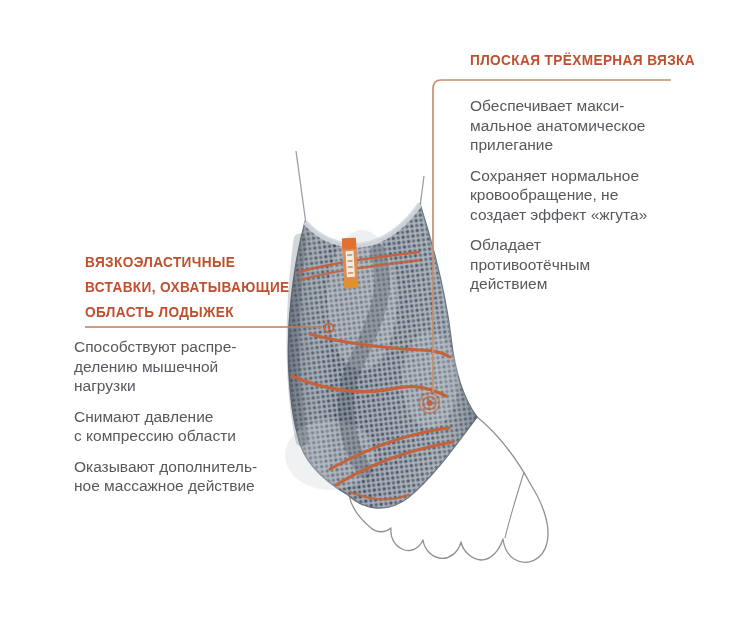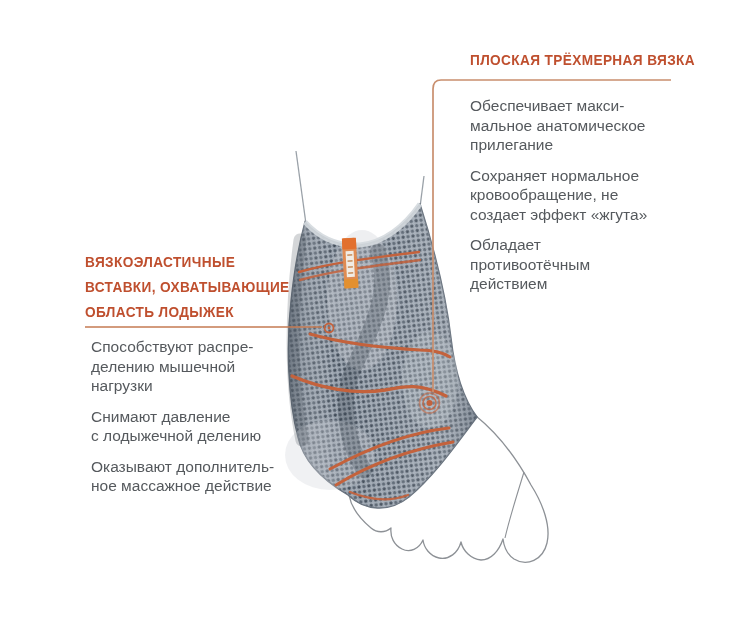--- a/index.html
+++ b/index.html
@@ -26,21 +26,21 @@
     text-transform:uppercase;
   }
   .annotation-paragraphs{position:absolute;}
   .annotation-paragraphs p{
     margin:0 0 11px 0;
     font-size:15.5px;line-height:19.5px;
     color:var(--body-text);
     white-space:pre-line;
   }
   .left-heading{left:85px;top:250px;width:230px;}
-  .left-paragraphs{left:91px;top:337px;width:245px;}
+  .left-paragraphs{left:74px;top:337px;width:245px;}
   .right-heading{left:470px;top:48px;width:260px;}
   .right-paragraphs{left:470px;top:96px;width:220px;}
 </style>
 </head>
 <body>
 
 <div class="canvas">
 
   <svg class="illustration" width="731" height="637" viewBox="0 0 731 637" xmlns="http://www.w3.org/2000/svg">
     <defs>
@@ -149,21 +149,21 @@
   </svg>
 
   <h2 class="annotation-heading left-heading">ВЯЗКОЭЛАСТИЧНЫЕ
 ВСТАВКИ, ОХВАТЫВАЮЩИЕ
 ОБЛАСТЬ ЛОДЫЖЕК</h2>
   <div class="annotation-paragraphs left-paragraphs">
     <p>Способствуют распре-
 делению мышечной
 нагрузки</p>
     <p>Снимают давление
-с лодыжечной делению</p>
+с компрессию области</p>
     <p>Оказывают дополнитель-
 ное массажное действие</p>
   </div>
 
   <h2 class="annotation-heading right-heading">ПЛОСКАЯ ТРЁХМЕРНАЯ ВЯЗКА</h2>
   <div class="annotation-paragraphs right-paragraphs">
     <p>Обеспечивает макси-
 мальное анатомическое
 прилегание</p>
     <p>Сохраняет нормальное

